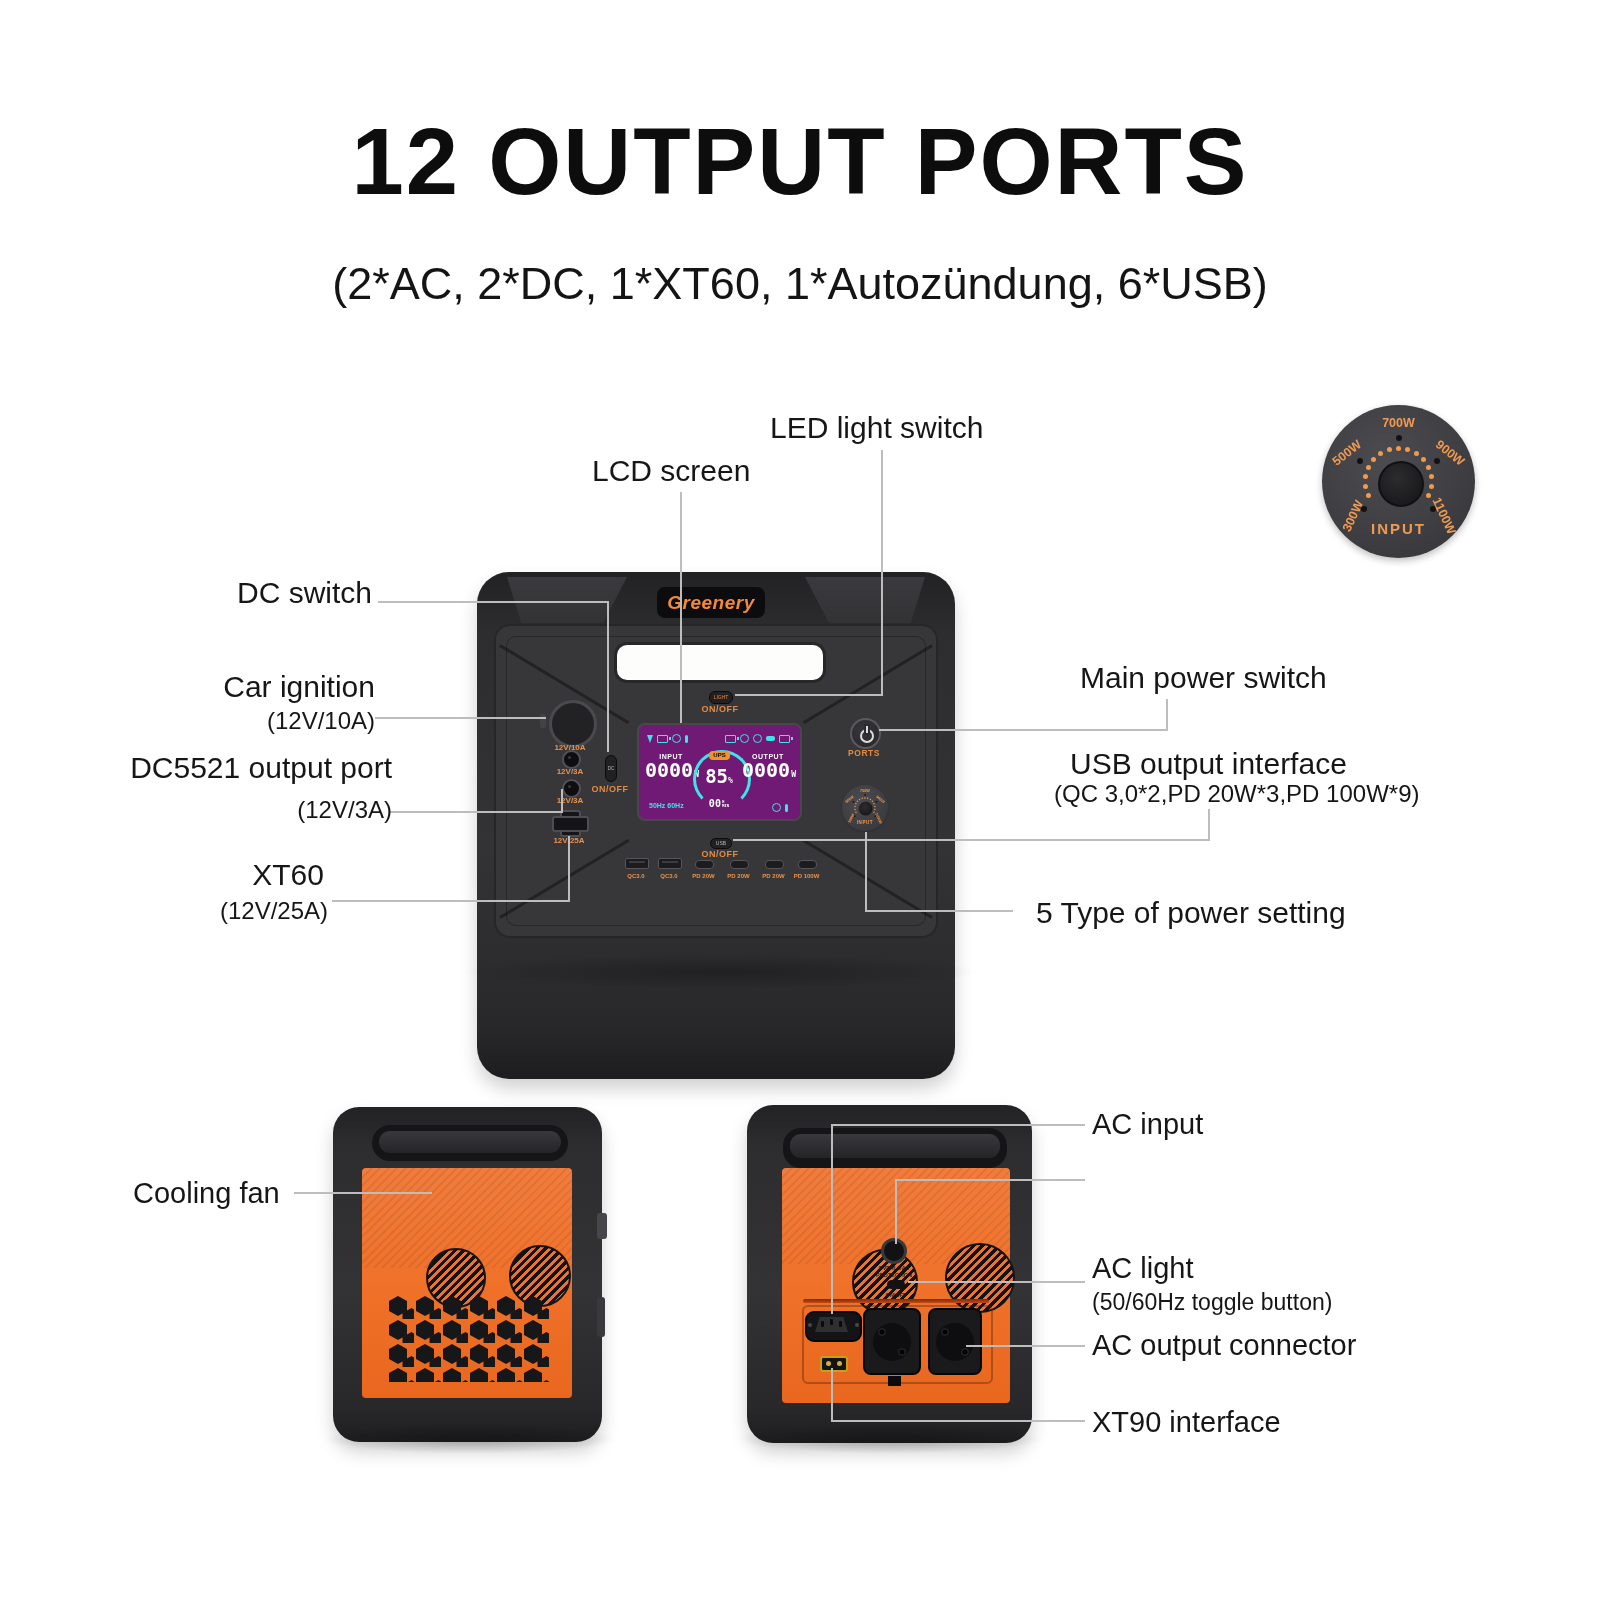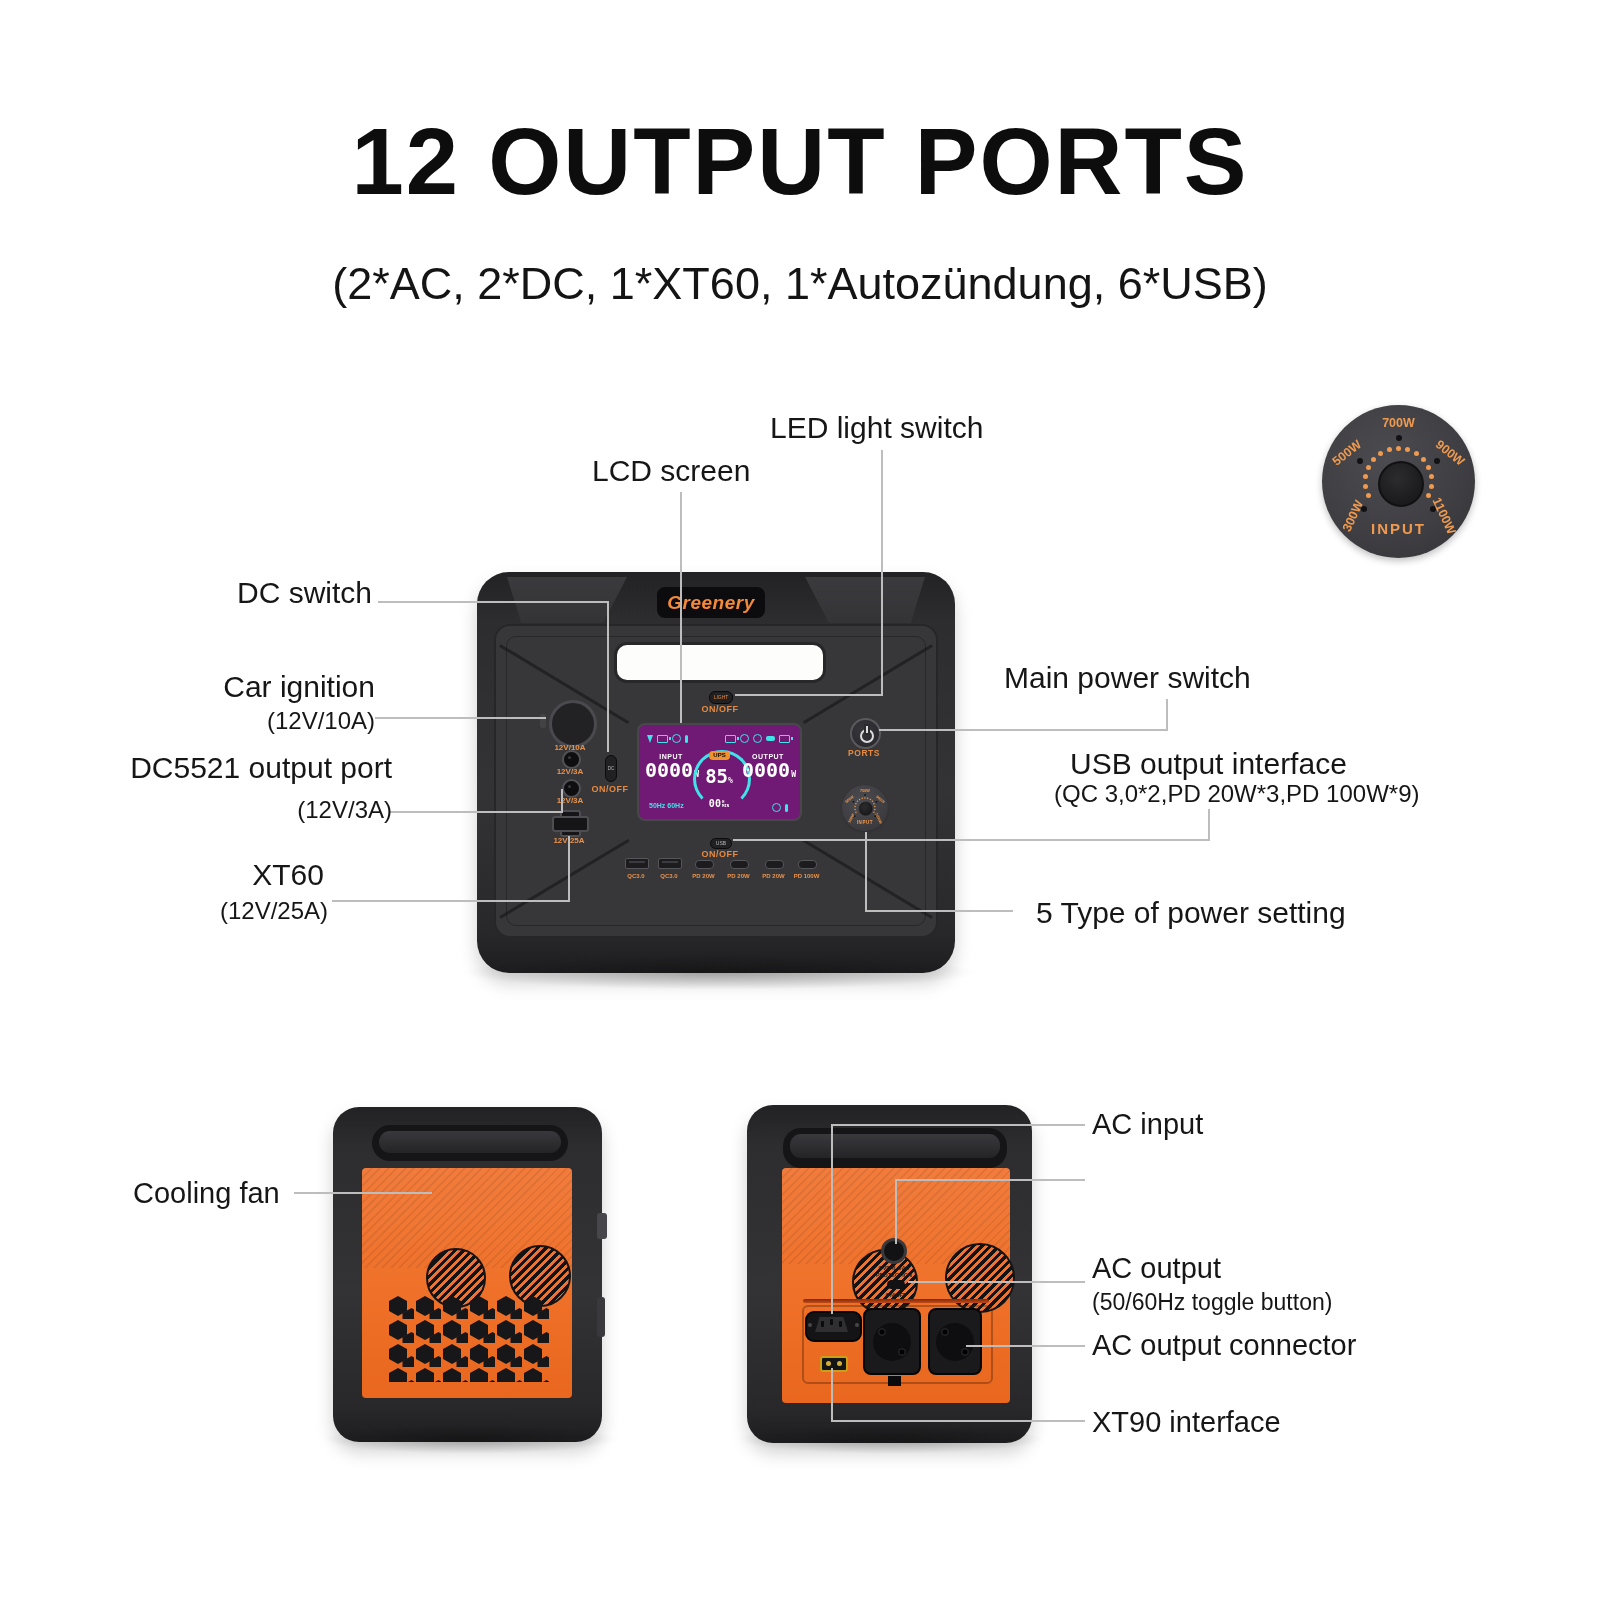--- a/index.html
+++ b/index.html
@@ -154,21 +154,21 @@
       <div class="wlab" style="left: -4.71096px; top: 41.2706px; transform: rotate(-38deg);">500W</div>
       <div class="bdot" style="left: 73.5px; top: 29.5px;"></div>
       <div class="wlab" style="left: 46.5px; top: 10.5px; transform: rotate(0deg);">700W</div>
       <div class="bdot" style="left: 112.35px; top: 52.8433px;"></div>
       <div class="wlab" style="left: 97.711px; top: 41.2706px; transform: rotate(38deg);">900W</div>
       <div class="bdot" style="left: 108.172px; top: 100.589px;"></div>
       <div class="wlab" style="left: 92.2046px; top: 104.208px; transform: rotate(65deg);">1100W</div>
       <div class="cap" style="top: 115px;">INPUT</div>
     </div>
 
-  <div class="unit" style="left:477px;top:572px;width:478px;height:401px;">
+  <div class="unit" style="left:477px;top:572px;width:478px;height:507px;">
     <div class="body"></div>
     <div class="fv-hl" style="left:30px;width:120px;clip-path:polygon(0 0,100% 0,80% 100%,12% 100%);"></div>
     <div class="fv-hl" style="left:328px;width:120px;clip-path:polygon(0 0,100% 0,88% 100%,20% 100%);"></div>
     <div class="logo-bar">
       <span class="logo">Greenery</span>
     </div>
 
     <div class="panel">
       <div class="ptrap"></div>
       <div class="crease" style="left:6px;top:20px;transform:rotate(31deg);transform-origin:left center;"></div>
@@ -401,23 +401,23 @@
 
   <div class="lab" style="left:770px;top:411px;">LED light switch</div>
   <div class="lab" style="left:592px;top:454px;">LCD screen</div>
   <div class="lab" style="right:1228px;top:576px;">DC switch</div>
   <div class="lab" style="right:1225px;top:670px;">Car ignition</div>
   <div class="lab sm" style="right:1225px;top:707px;">(12V/10A)</div>
   <div class="lab" style="right:1208px;top:751px;text-align:right;">DC5521 output port</div>
   <div class="lab sm" style="right:1208px;top:796px;">(12V/3A)</div>
   <div class="lab" style="right:1276px;top:858px;">XT60</div>
   <div class="lab sm" style="right:1272px;top:897px;">(12V/25A)</div>
-  <div class="lab" style="left:1004px;top:661px;text-align:right;">Main power switch</div>
+  <div class="lab" style="left:1080px;top:661px;text-align:right;">Main power switch</div>
   <div class="lab" style="left:1070px;top:747px;">USB output interface</div>
   <div class="lab sm" style="left:1054px;top:780px;">(QC 3,0*2,PD 20W*3,PD 100W*9)</div>
   <div class="lab" style="left:1036px;top:896px;">5 Type of power setting</div>
   <div class="lab b" style="left:133px;top:1177px;">Cooling fan</div>
   <div class="lab b" style="left:1092px;top:1108px;">AC input</div>
-  <div class="lab b" style="left:1092px;top:1252px;">AC output</div>
+  <div class="lab b" style="left:1092px;top:1252px;">AC light</div>
   <div class="lab bs" style="left:1092px;top:1289px;">(50/60Hz toggle button)</div>
   <div class="lab b" style="left:1092px;top:1329px;">AC output connector</div>
   <div class="lab b" style="left:1092px;top:1406px;">XT90 interface</div>
 </div>
 
 </body></html>

